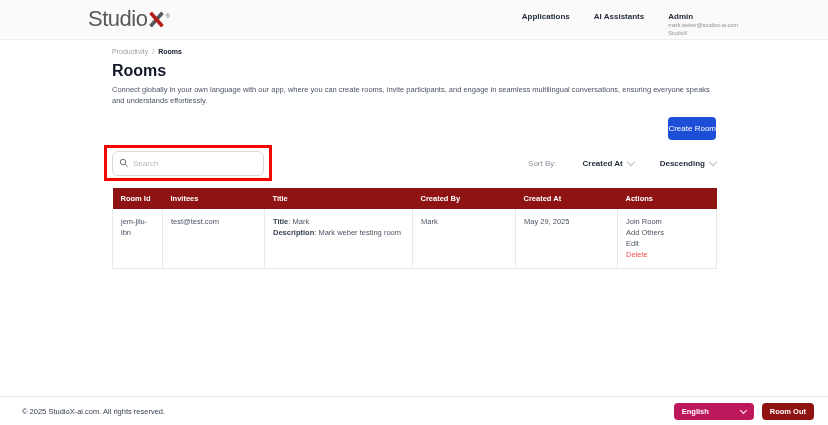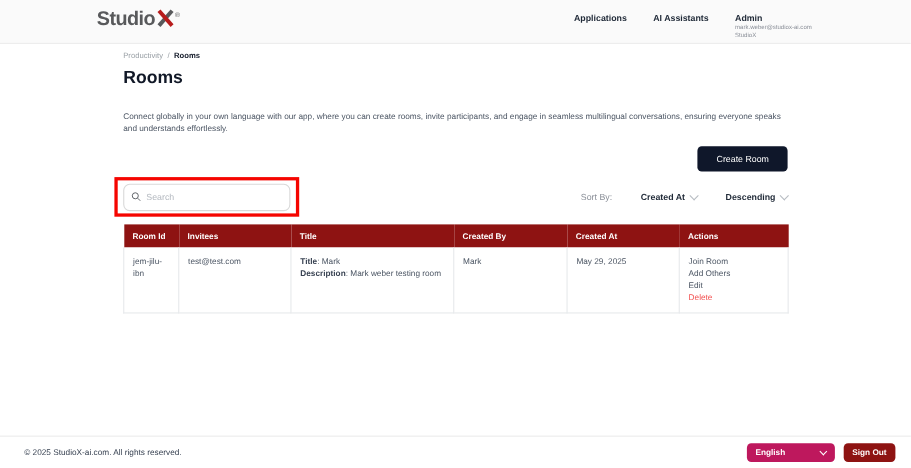--- a/index.html
+++ b/index.html
@@ -3,41 +3,41 @@
 <meta charset="utf-8">
 <style>
   * { margin:0; padding:0; box-sizing:border-box; }
   html,body { width:828px; height:425px; overflow:hidden; background:#fff;
     font-family:"Liberation Sans", sans-serif; color:#1f2937; }
 
   
   .app-header { height:40px; background:#fafafa; border-bottom:1px solid #ededed;
     display:flex; justify-content:space-between; align-items:flex-start; padding:0 90px 0 88px; }
   .logo { display:flex; align-items:baseline; padding-top:6px; cursor:pointer; }
-  .logo-primary { font-size:18px; font-weight:bold; color:#58595b; letter-spacing:-0.5px; }
+  .logo-primary { font-size:22px; font-weight:normal; color:#58595b; letter-spacing:-0.5px; }
   .logo-x { width:17px; height:17px; margin-left:1px; position:relative; top:2px; }
   .logo-reg { font-size:6px; color:#58595b; vertical-align:top; position:relative; top:-8px; }
   .top-nav { display:flex; gap:24px; padding-top:12px;margin-left:29px; }
   .nav-link { font-size:8px; font-weight:bold; color:#1f2937; cursor:pointer; white-space:nowrap; }
   .user-block { line-height:1.3; }
   .user-name { font-size:8px; font-weight:bold; color:#1f2937; }
   .user-email, .user-org { font-size:5.5px; color:#8a8f98; }
 
   
   .main { width:604px; margin:0 auto; }
   .breadcrumb { margin-top:8px; font-size:7px; display:flex; gap:4px; align-items:center; }
   .crumb-muted { color:#9aa0a6; cursor:pointer; }
   .crumb-sep { color:#9aa0a6; }
   .crumb-current { color:#111827; font-weight:bold; }
   .page-title { margin-top:7px; font-size:16px; font-weight:bold; color:#111827; }
-  .page-desc { margin-top:20px; font-size:7.5px; line-height:1.5; color:#4b5563; max-width:604px; }
+  .page-desc { margin-top:4px; font-size:7.5px; line-height:1.5; color:#4b5563; max-width:604px; }
 
   .create-row { display:flex; justify-content:flex-end; margin-top:10px; }
-  .btn-maroon { background:#0f172a; color:#fff; border:none; border-radius:4px;
-    font-size:8px; font-family:inherit; padding:7px 17px; cursor:pointer; }
+  .btn-maroon { background:#1d4ed8; color:#fff; border:none; border-radius:4px;
+    font-size:8px; font-family:inherit; padding:7px 0; cursor:pointer; }
 
   .controls-row { display:flex; justify-content:space-between; align-items:center;
     margin-top:10px; height:28px; }
   .search-wrap { position:relative; }
   .annotation-box { position:absolute; left:-8px; top:-6px; width:168px; height:36px;
     border:3px solid #f50500; pointer-events:none; z-index:5; }
   .search-input-wrap { position:relative; width:176px; }
   .search-input { width:152px; height:25px; border:1px solid #d9d9d9; border-radius:6px;
     background:#fff; font-size:8px; font-family:inherit; color:#374151; padding:0 6px 0 20px; outline:none; }
   .search-input::placeholder { color:#b3b8bf; }
@@ -181,15 +181,15 @@
   </table>
 </main>
 
 <footer class="app-footer">
   <span class="copyright">© 2025 StudioX-ai.com.  All rights reserved.</span>
   <div class="footer-actions">
     <div class="lang-select">
       <span>English</span>
       <span class="lang-chevron"></span>
     </div>
-    <button class="signout-btn">Sign Out</button>
+    <button class="signout-btn">Room Out</button>
   </div>
 </footer>
 
 </body></html>

